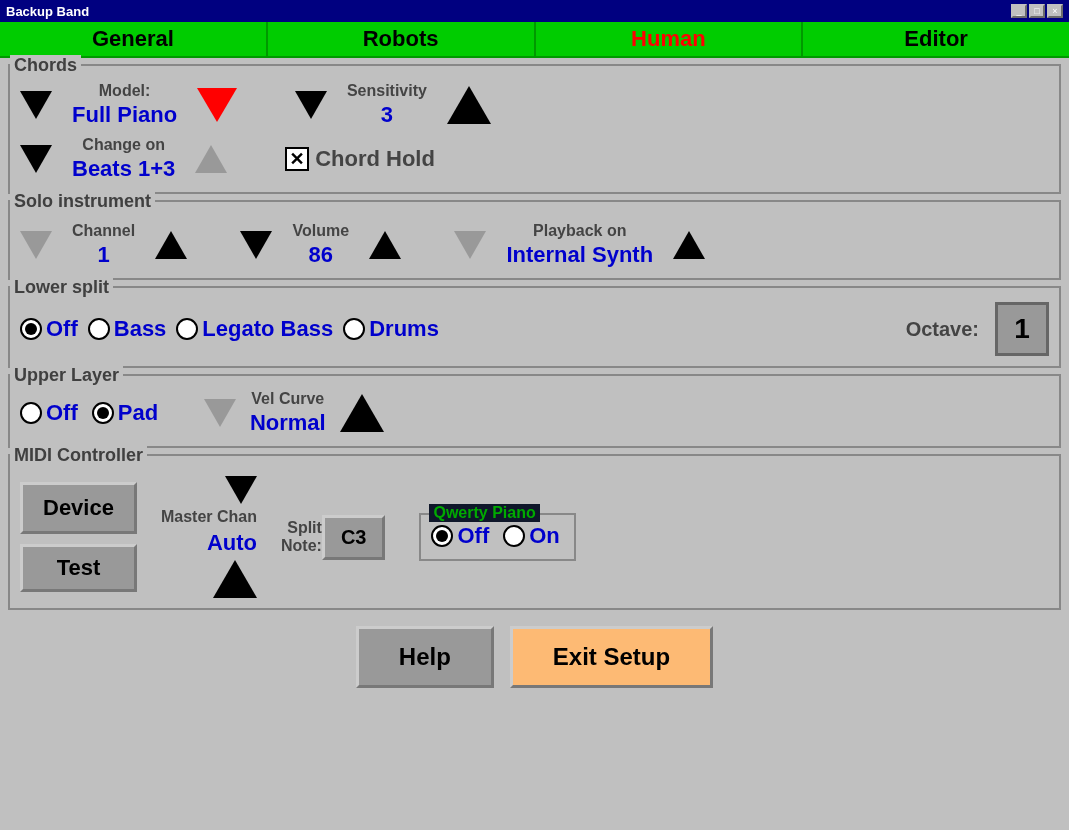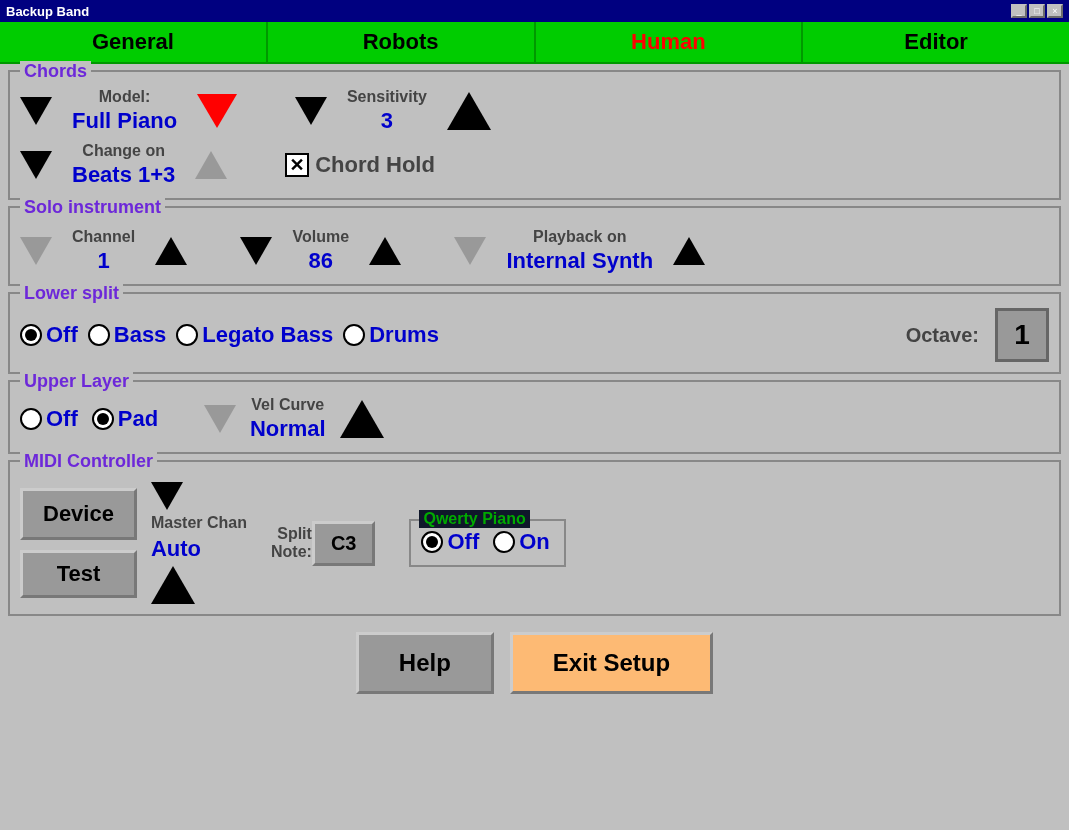--- a/index.html
+++ b/index.html
@@ -29,21 +29,21 @@
       border: 2px outset #c0c0c0;
       width: 16px; height: 14px;
       font-size: 9px;
       display: flex; align-items: center; justify-content: center;
       cursor: pointer;
     }
     
     #menu-bar {
       background: #00cc00;
       display: flex;
-      height: 42px;
+      height: 36px;
       border-bottom: 2px solid #009900;
     }
     .menu-item {
       flex: 1;
       display: flex; align-items: center; justify-content: center;
       font-size: 22px;
       font-weight: bold;
       color: black;
       border-right: 2px solid #009900;
       cursor: pointer;
@@ -61,26 +61,26 @@
     
     .section {
       border: 2px solid #888;
       background: #c0c0c0;
       padding: 6px 10px 10px 10px;
       position: relative;
     }
     .section-title {
       position: absolute;
       top: -11px;
-      left: 10px;
+      left: 0;
       background: #c0c0c0;
       padding: 0 4px;
       font-size: 18px;
       font-weight: bold;
-      color: #6d28d9;
+      color: #404040;
     }
     
     .tri-down {
       width: 0; height: 0;
       border-left: 16px solid transparent;
       border-right: 16px solid transparent;
       border-top: 28px solid black;
       display: inline-block;
       cursor: pointer;
     }
@@ -432,21 +432,21 @@
 
   <div class="section">
     <div class="section-title">MIDI Controller</div>
     <div id="midi-inner">
 
       <div class="midi-left-col">
         <button class="big-btn">Device</button>
         <button class="big-btn" style="padding:8px 30px;">Test</button>
       </div>
 
-      <div style="display:flex;flex-direction:column;align-items:flex-start;gap:4px;">
+      <div style="display:flex;flex-direction:column;align-items:flex-end;gap:4px;margin-left:10px;">
         <div class="tri-down"></div>
         <span class="ctrl-label">Master Chan</span>
         <span class="ctrl-value">Auto</span>
         <div class="tri-up-large"></div>
       </div>
 
       <div style="display:flex;align-items:center;gap:0;margin-left:10px;">
         <span class="ctrl-label" style="text-align:right;">Split<br>Note:</span>
         <button class="split-note-btn">C3</button>
       </div>

